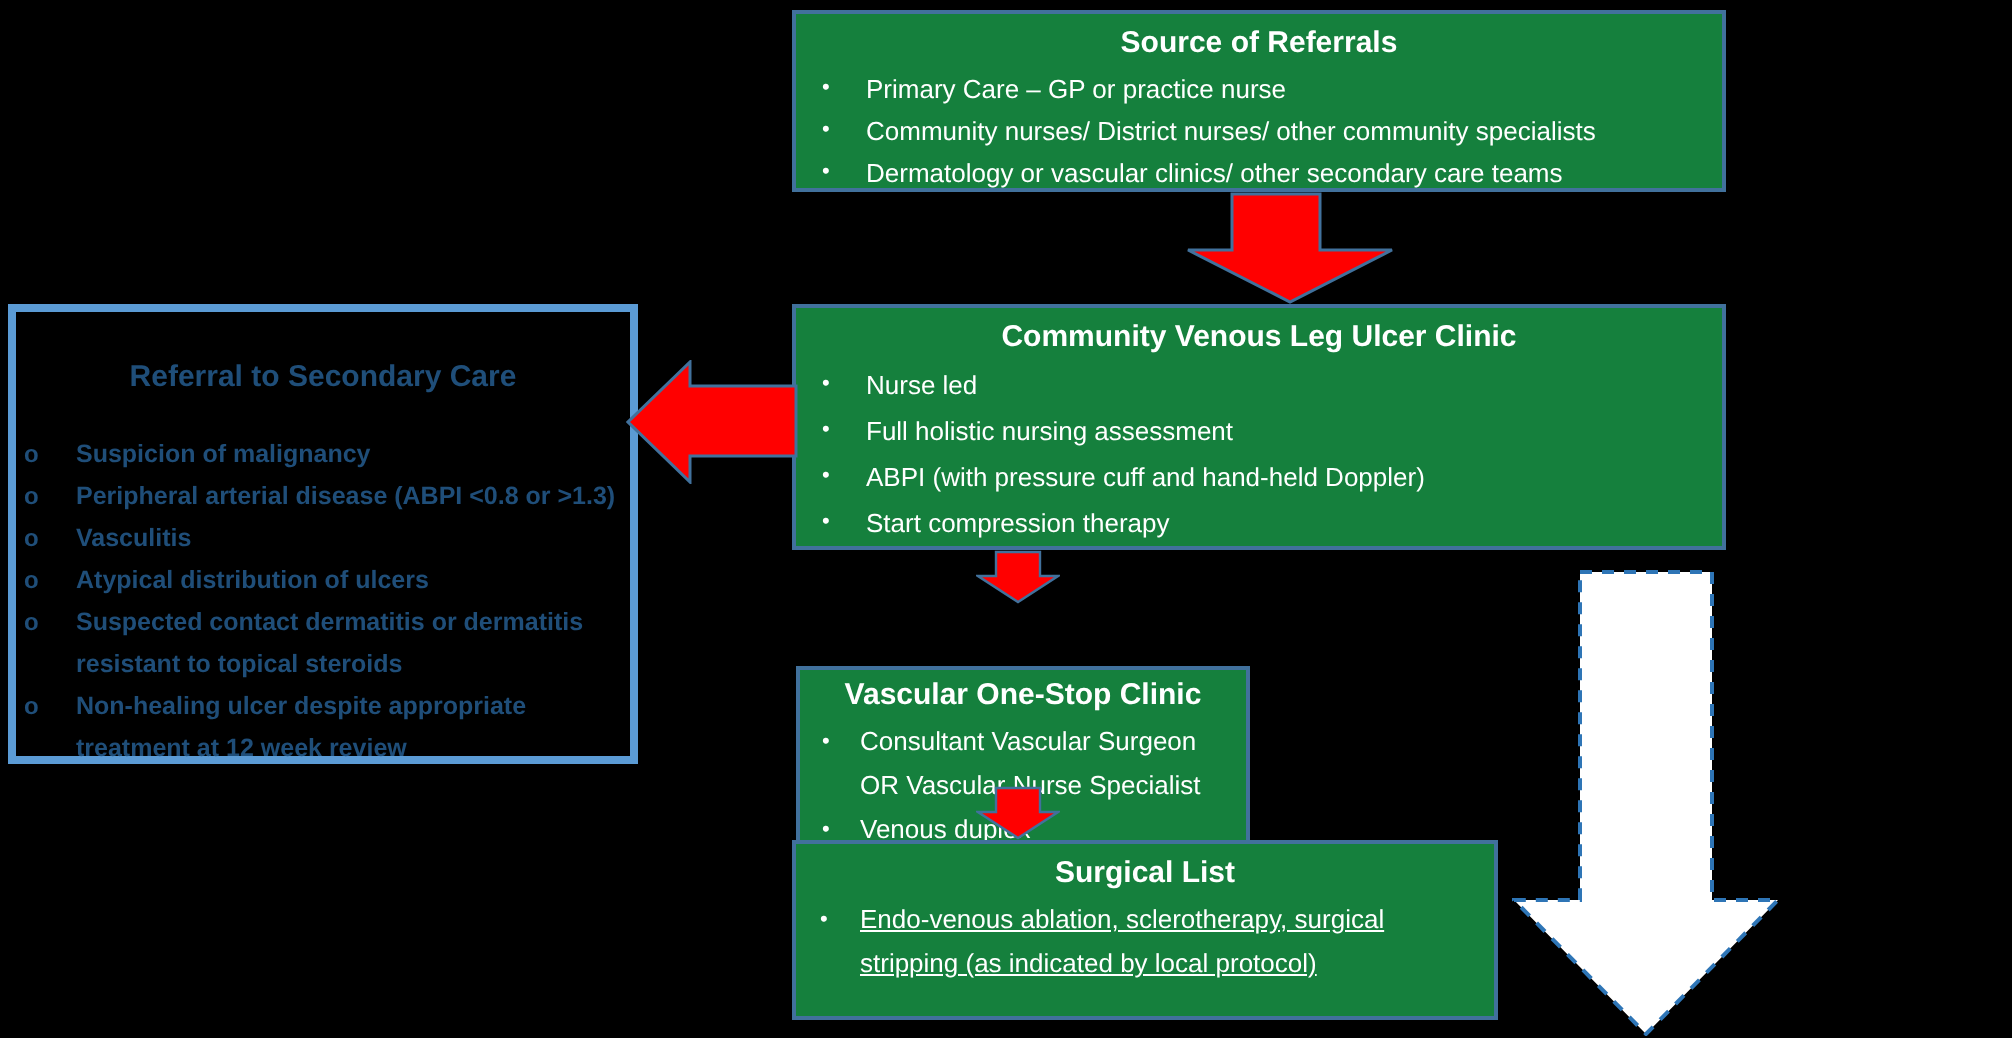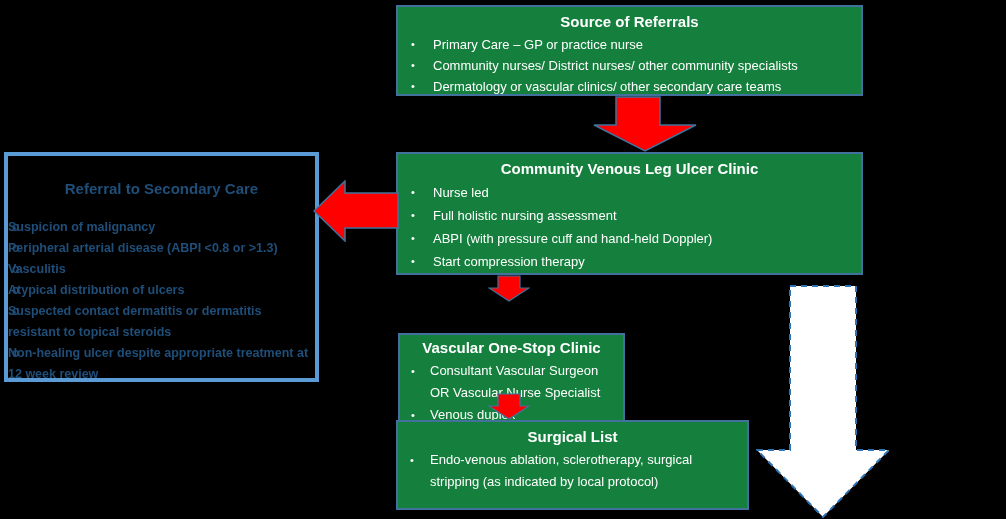--- a/index.html
+++ b/index.html
@@ -40,21 +40,21 @@
     content:"\2022";
     position:absolute;
     left:13px;
     top:0;
     font-size:11px;
   }
   
   #community-box li{line-height:23px;}
   #vascular-box li{line-height:22px;padding-left:30px;padding-right:6px;}
   #vascular-box li::before{left:11px;}
-  #surgical-box li{line-height:22px;padding-left:32px;padding-right:16px;}
+  #surgical-box li{line-height:22px;padding-left:32px;padding-right:16px;text-decoration:underline;}
   #surgical-box li::before{left:12px;}
   #vascular-box .box-title{padding-top:4px;}
   
   .outline-box{
     position:absolute;
     background:transparent;
     border:4px solid #5B9BD5;
     box-sizing:border-box;
     color:#1F4E79;
   }
@@ -63,20 +63,21 @@
     font-size:15px;
     padding-top:24px;
   }
   .outline-box ul{
     margin:20px 0 0 0;
     padding:0;
     list-style:none;
   }
   .outline-box li{
     position:relative;
+    padding-left:30px;
     font-size:12.5px;
     font-weight:bold;
     line-height:21px;
     color:#1F4E79;
   }
   .outline-box li::before{
     content:"o";
     position:absolute;
     left:4px;
     top:0;

